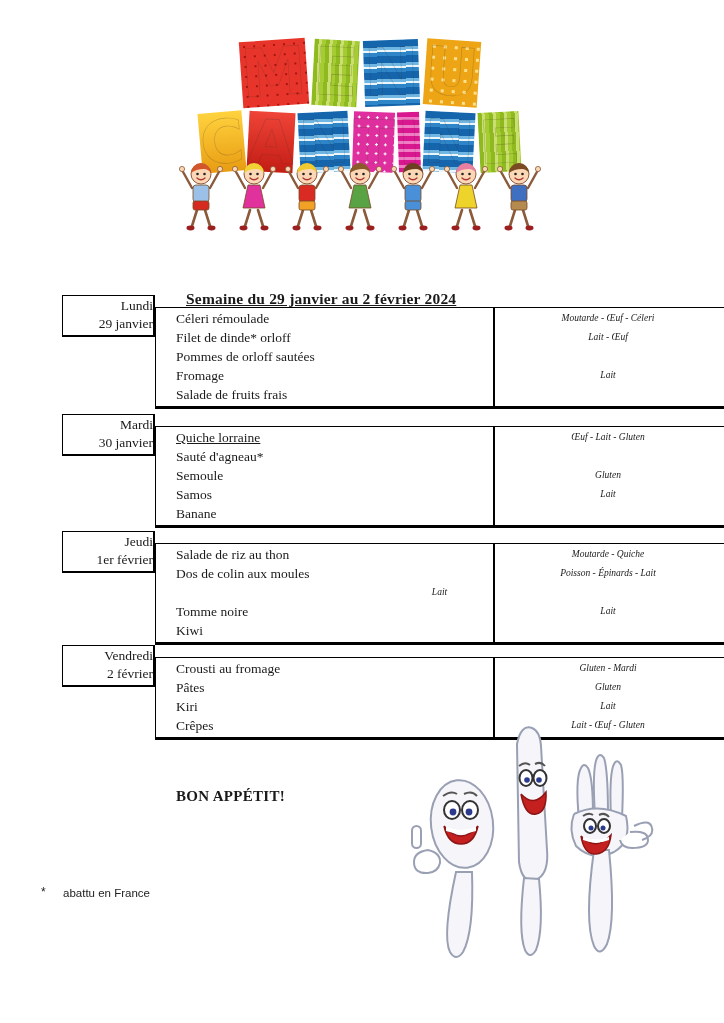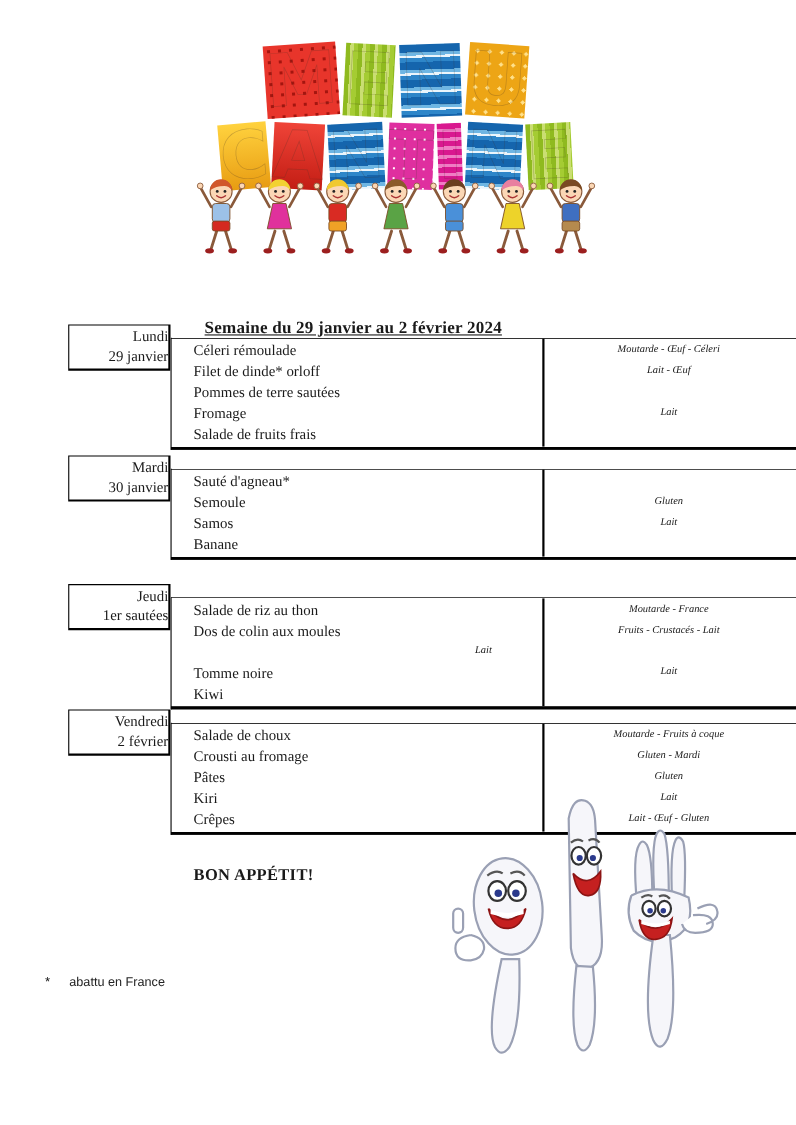--- a/index.html
+++ b/index.html
@@ -212,41 +212,45 @@
       <div class="cell-divider"></div>
     <div class="mrow">
             <div class="item">Céleri rémoulade</div>
             <div class="allerg">Moutarde - Œuf - Céleri</div>
           </div>
           <div class="mrow">
             <div class="item">Filet de dinde* orloff</div>
             <div class="allerg">Lait - Œuf</div>
           </div>
           <div class="mrow">
-            <div class="item">Pommes de terre sautées</div>
+            <div class="item">Pommes de orloff sautées</div>
             <div class="allerg"></div>
           </div>
           <div class="mrow">
             <div class="item">Fromage</div>
             <div class="allerg">Lait</div>
           </div>
           <div class="mrow">
             <div class="item">Salade de fruits frais</div>
             <div class="allerg"></div>
           </div>
         </div>
   </div>
 
   <div class="block b1">
     <div class="day-box">
       <div class="day-name">Mardi</div>
       <div class="day-date">30 janvier</div>
     </div>
     <div class="menu-box">
       <div class="cell-divider"></div>
+    <div class="mrow">
+            <div class="item u">Quiche lorraine</div>
+            <div class="allerg">Œuf - Lait - Gluten</div>
+          </div>
           <div class="mrow">
             <div class="item">Sauté d'agneau*</div>
             <div class="allerg"></div>
           </div>
           <div class="mrow">
             <div class="item">Semoule</div>
             <div class="allerg">Gluten</div>
           </div>
           <div class="mrow">
             <div class="item">Samos</div>
@@ -255,31 +259,31 @@
           <div class="mrow">
             <div class="item">Banane</div>
             <div class="allerg"></div>
           </div>
         </div>
   </div>
 
   <div class="block b2">
     <div class="day-box">
       <div class="day-name">Jeudi</div>
-      <div class="day-date">1er sautées</div>
+      <div class="day-date">1er février</div>
     </div>
     <div class="menu-box">
       <div class="cell-divider"></div>
     <div class="mrow">
             <div class="item">Salade de riz au thon</div>
-            <div class="allerg">Moutarde - France</div>
+            <div class="allerg">Moutarde - Quiche</div>
           </div>
           <div class="mrow">
             <div class="item">Dos de colin aux moules</div>
-            <div class="allerg">Fruits - Crustacés - Lait</div>
+            <div class="allerg">Poisson - Épinards - Lait</div>
           </div>
           <div class="mrow">
             <div class="allerg">Lait</div>
           </div>
           <div class="mrow">
             <div class="item">Tomme noire</div>
             <div class="allerg">Lait</div>
           </div>
           <div class="mrow">
             <div class="item">Kiwi</div>
@@ -288,24 +292,20 @@
         </div>
   </div>
 
   <div class="block b3">
     <div class="day-box">
       <div class="day-name">Vendredi</div>
       <div class="day-date">2 février</div>
     </div>
     <div class="menu-box">
       <div class="cell-divider"></div>
-    <div class="mrow">
-            <div class="item">Salade de choux</div>
-            <div class="allerg">Moutarde - Fruits à coque</div>
-          </div>
           <div class="mrow">
             <div class="item">Crousti au fromage</div>
             <div class="allerg">Gluten - Mardi</div>
           </div>
           <div class="mrow">
             <div class="item">Pâtes</div>
             <div class="allerg">Gluten</div>
           </div>
           <div class="mrow">
             <div class="item">Kiri</div>

